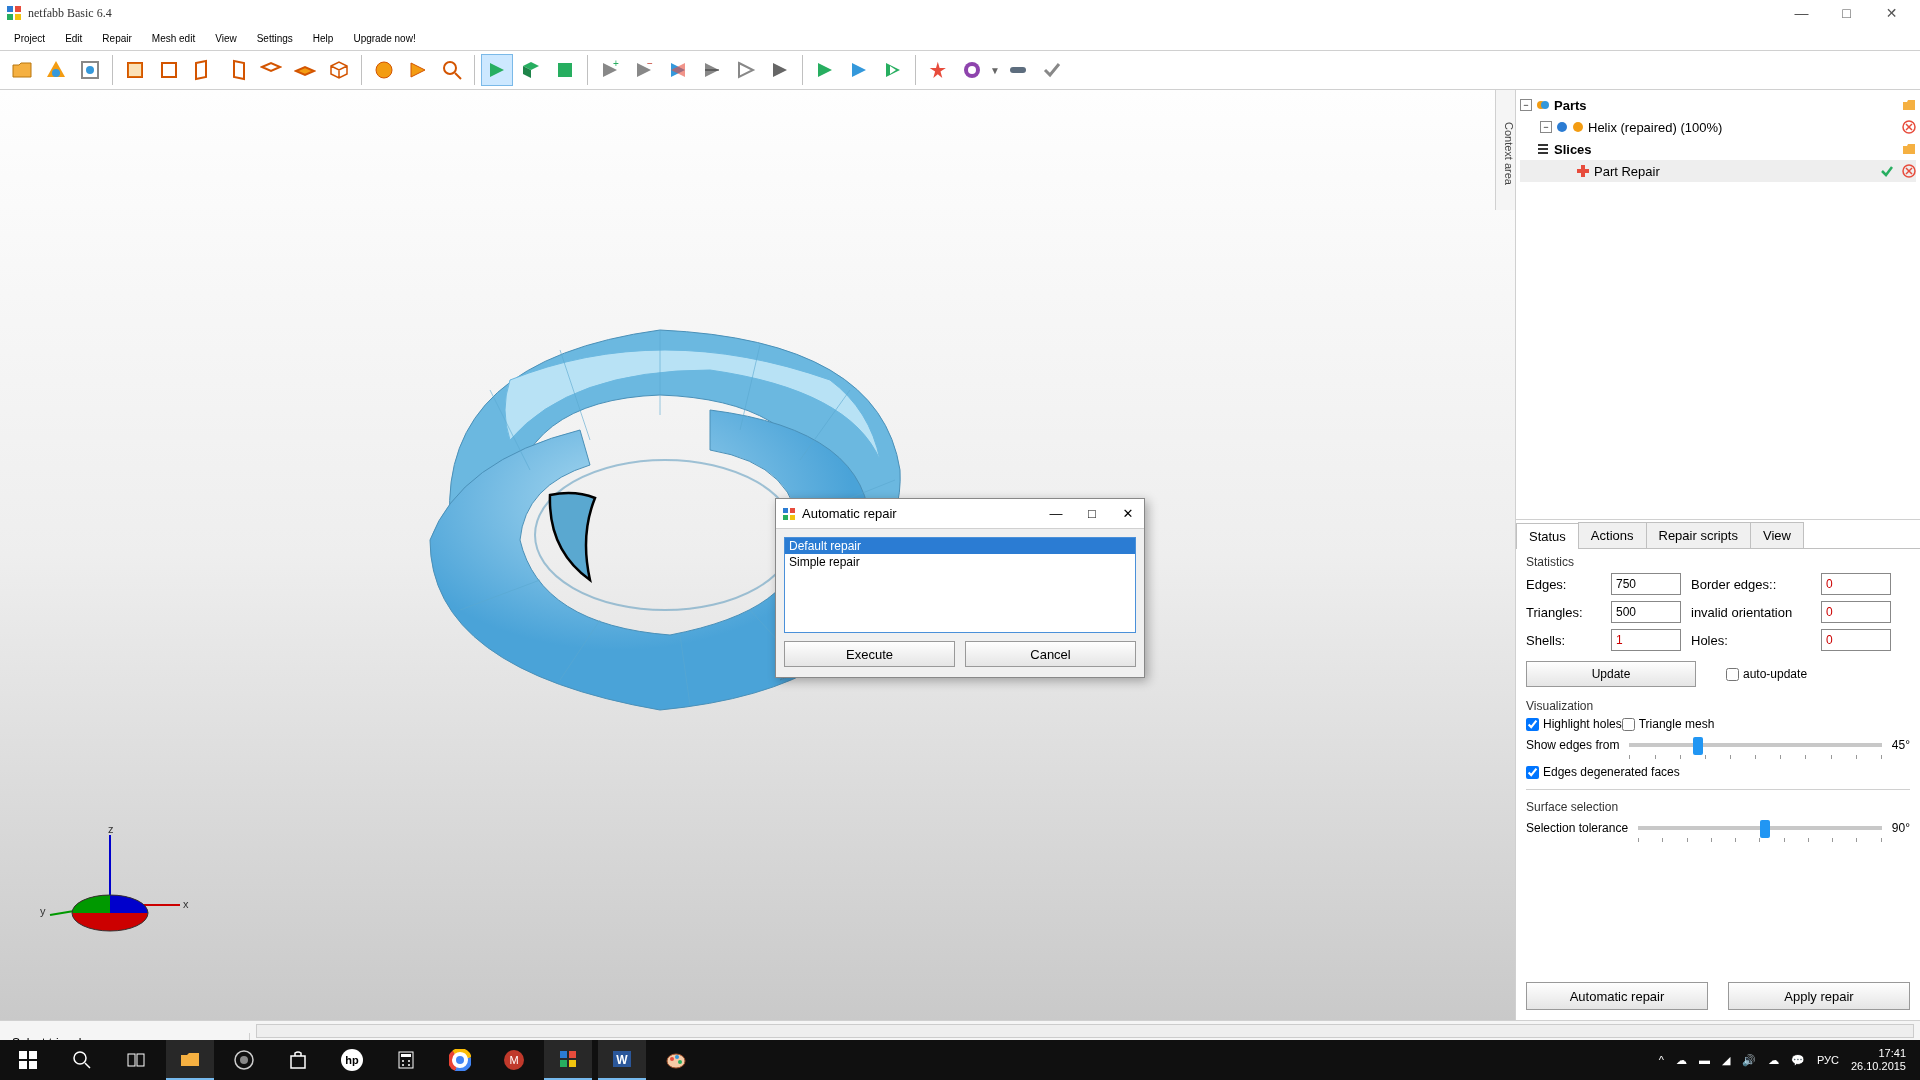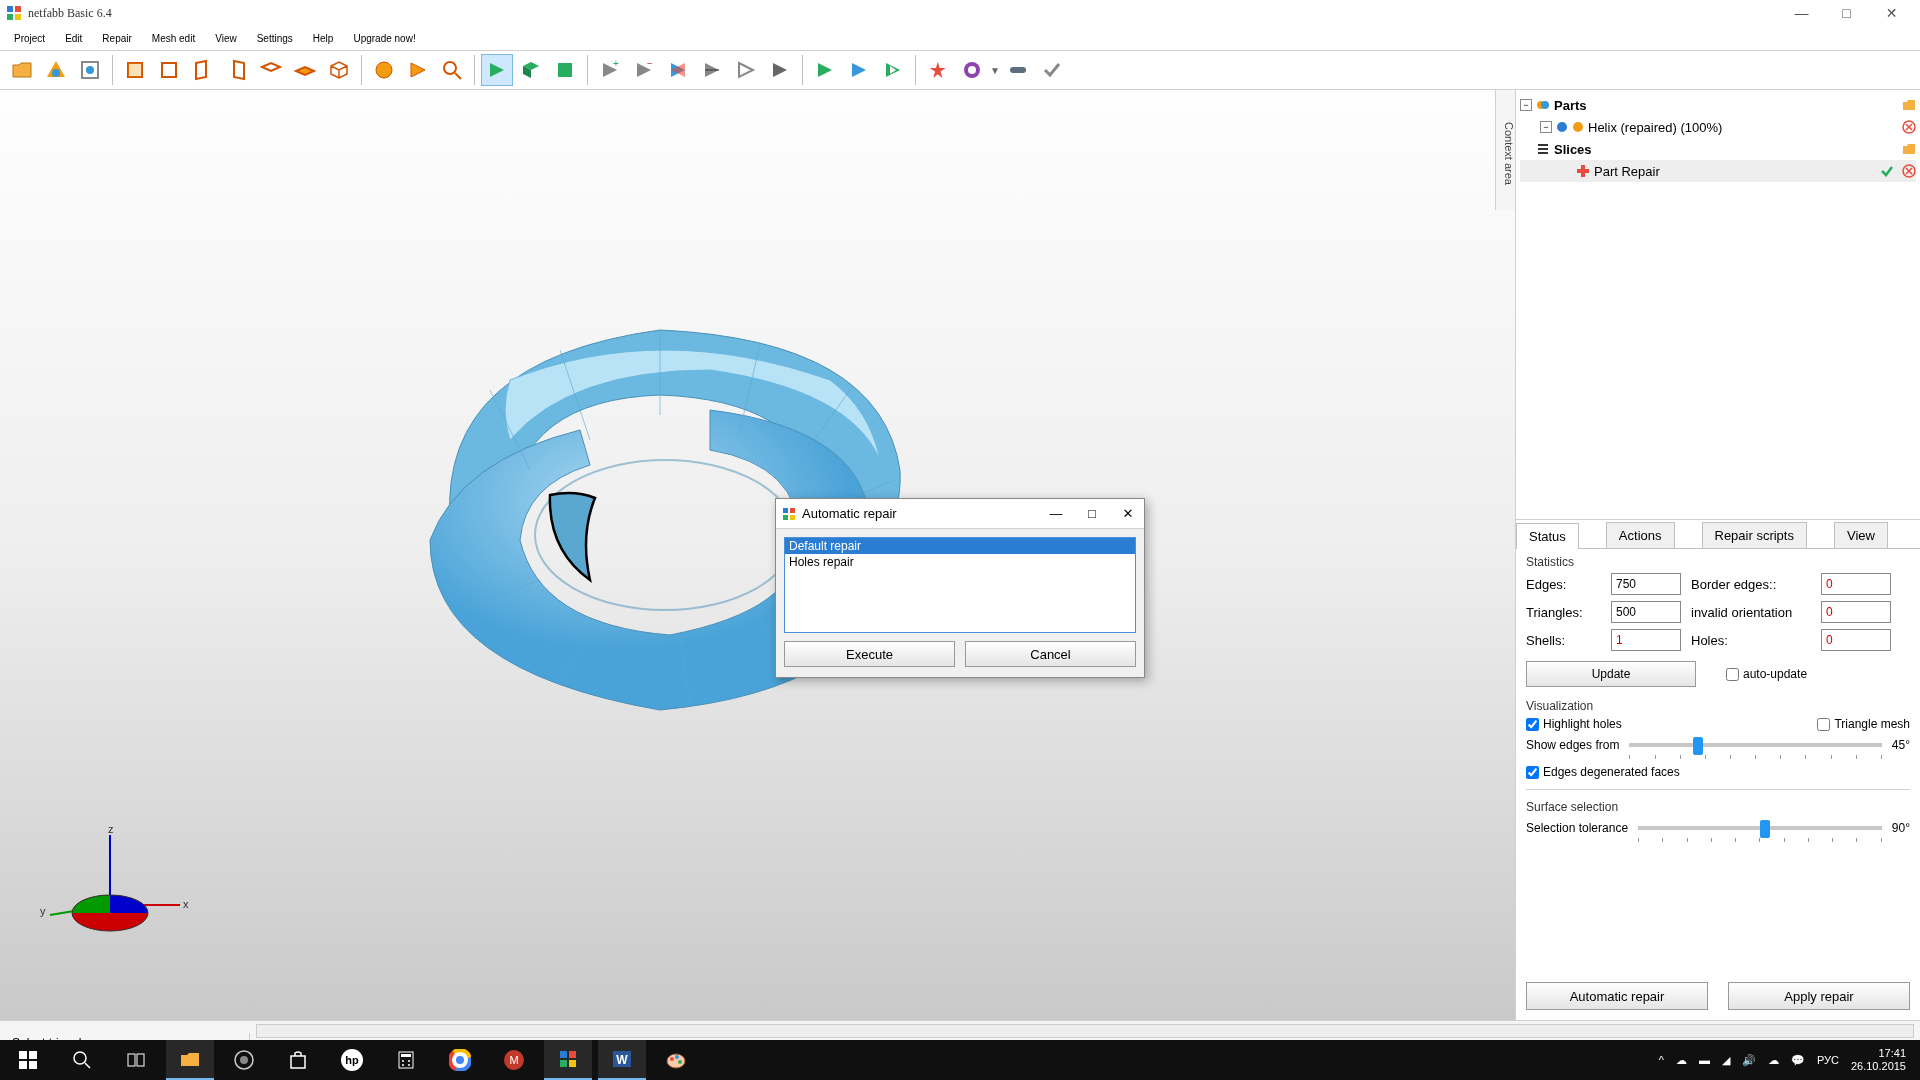--- a/index.html
+++ b/index.html
@@ -40,34 +40,34 @@
 .rightpanel { width: 405px; border-left: 1px solid #d0d0d0; display: flex; flex-direction: column; background: #fff; }
 
 
 .tree { flex: 0 0 auto; height: 430px; border-bottom: 1px solid #d0d0d0; font-size: 13px; padding: 4px; overflow: hidden; }
 .tree .row { display: flex; align-items: center; height: 22px; gap: 4px; }
 .tree .row .label { flex: 1; }
 .tree .bold { font-weight: bold; }
 .tree .end-icon { margin-left: auto; }
 
 
-.tabs { display: flex; border-bottom: 1px solid #c0c0c0; margin-top:2px;gap:28px; }
+.tabs { display: flex; border-bottom: 1px solid #c0c0c0; margin-top:2px; }
 .tabs .tab { padding: 5px 12px; font-size: 13px; border: 1px solid #c0c0c0; border-bottom: none; background: #f0f0f0; margin-right: -1px; cursor: default; }
 .tabs .tab.active { background: #fff; position: relative; top: 1px; }
 
 
 .status-panel { padding: 6px 10px; font-size: 13px; flex: 1; display: flex; flex-direction: column; gap: 4px; }
 .fieldset-title { font-size: 12px; color: #333; }
 .stat-grid { display: grid; grid-template-columns: 75px 70px 120px 70px; gap: 6px 10px; align-items: center; margin-bottom: 6px; }
 .stat-grid input { height: 22px; font-size: 12px; padding: 0 4px; border: 1px solid #888; }
 .stat-grid input.red { color: #c00; }
 .update-row { display: flex; gap: 30px; align-items: center; margin-bottom: 8px; }
 .update-btn { width: 170px; height: 26px; background: linear-gradient(#fefefe,#e5e5e5); border: 1px solid #999; font-size: 12px; }
 .chk-label { display: flex; align-items: center; gap: 4px; font-size: 12px; }
-.viz-row { display: flex; align-items: center; justify-content: space-between; }
+.viz-row { display: flex; align-items: center; }
 .slider-row { display: flex; align-items: center; gap: 10px; font-size: 12px; }
 .slider-row .slider { flex: 1; position: relative; height: 20px; }
 .slider-row .slider .track { position: absolute; top: 8px; left: 0; right: 0; height: 4px; background: #c8c8c8; }
 .slider-row .slider .thumb { position: absolute; top: 2px; width: 10px; height: 18px; background: #2196f3; border-radius: 2px; }
 .slider-row .ticks { position:absolute; bottom:-4px; left:0; right:0; display:flex; justify-content:space-between;}
 .slider-row .ticks span{width:1px;height:4px;background:#999;}
 
 hr.sep-line { border: none; border-top: 1px solid #d0d0d0; margin: 6px 0; }
 
 .btn-row { display: flex; gap: 20px; padding: 0 10px 10px; }
@@ -352,21 +352,21 @@
         </span>
         <span>Automatic repair</span>
         <div class="controls">
           <span>—</span>
           <span>□</span>
           <span>✕</span>
         </div>
       </div>
       <div class="listbox">
         <div class="opt selected">Default repair</div>
-        <div class="opt">Holes repair</div>
+        <div class="opt">Simple repair</div>
       </div>
       <div class="dlg-btns">
         <button>Execute</button>
         <button>Cancel</button>
       </div>
     </div>
 
   </div>
 
   <div class="rightpanel">

